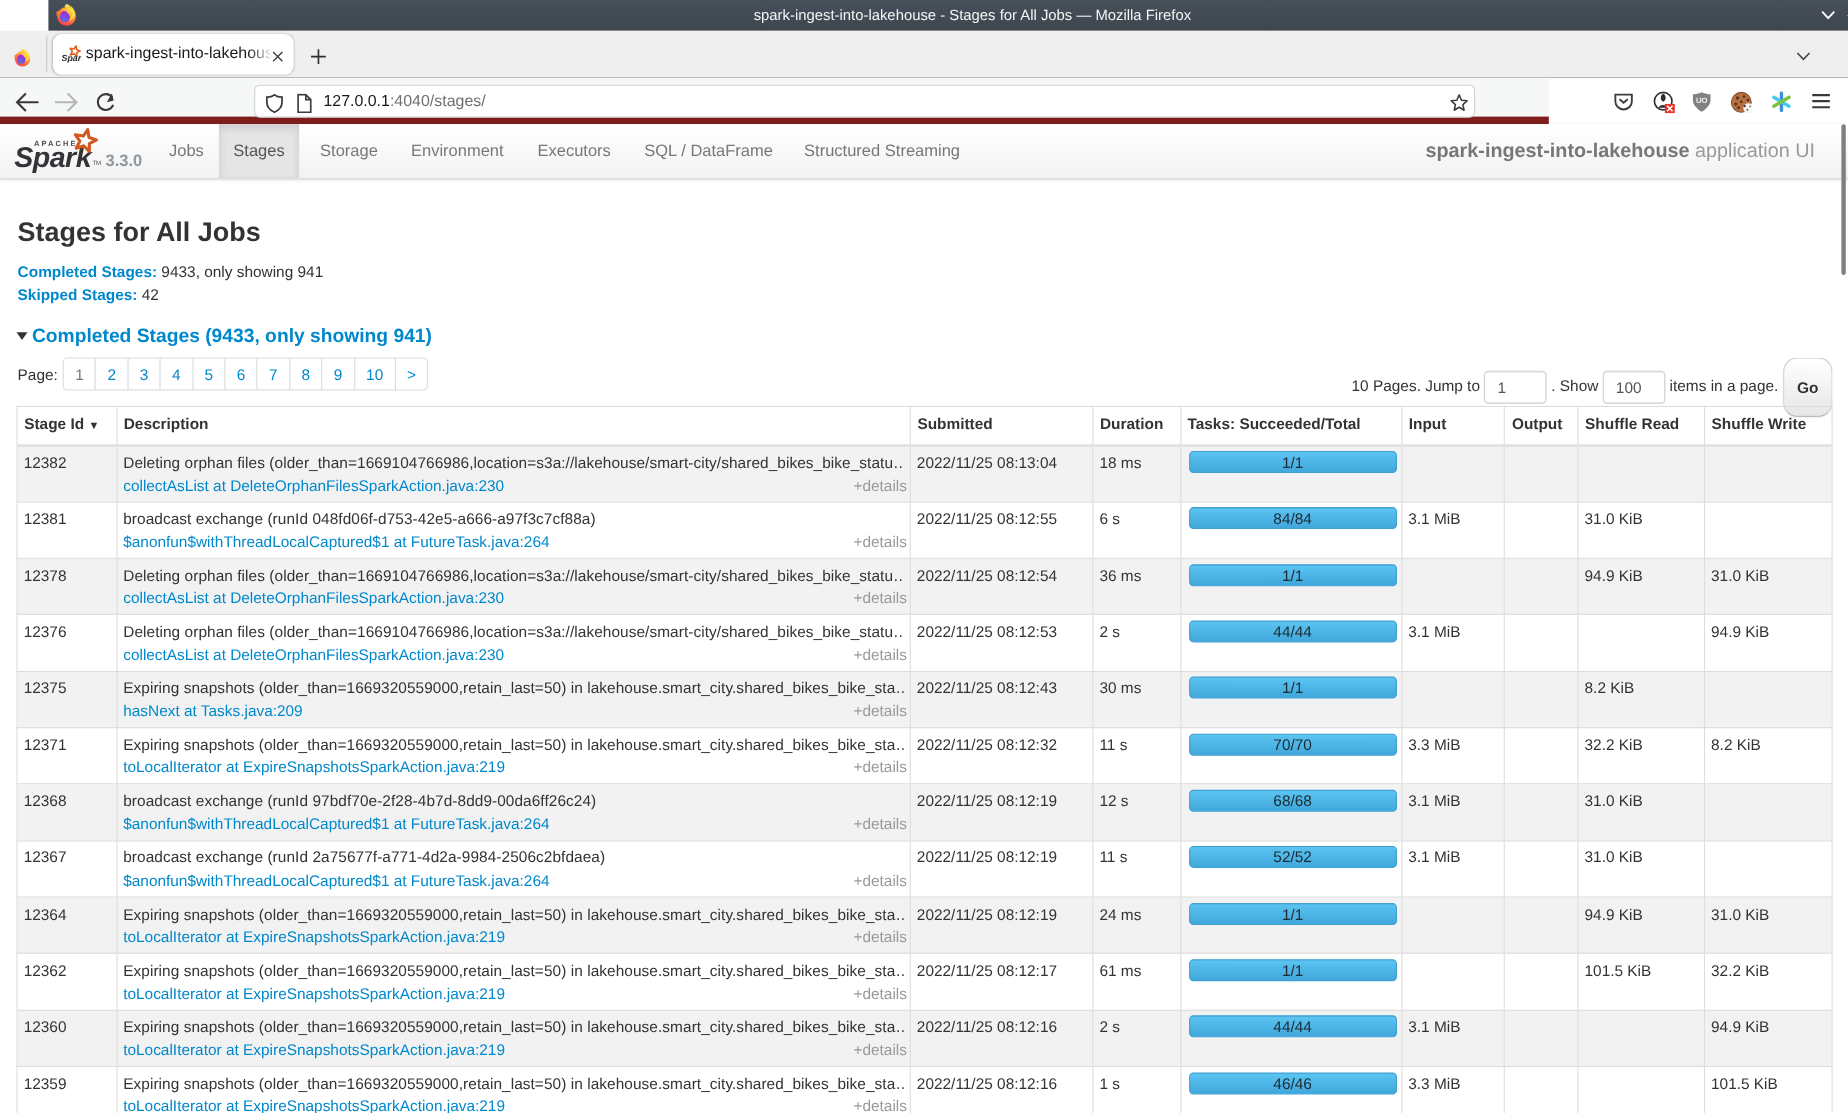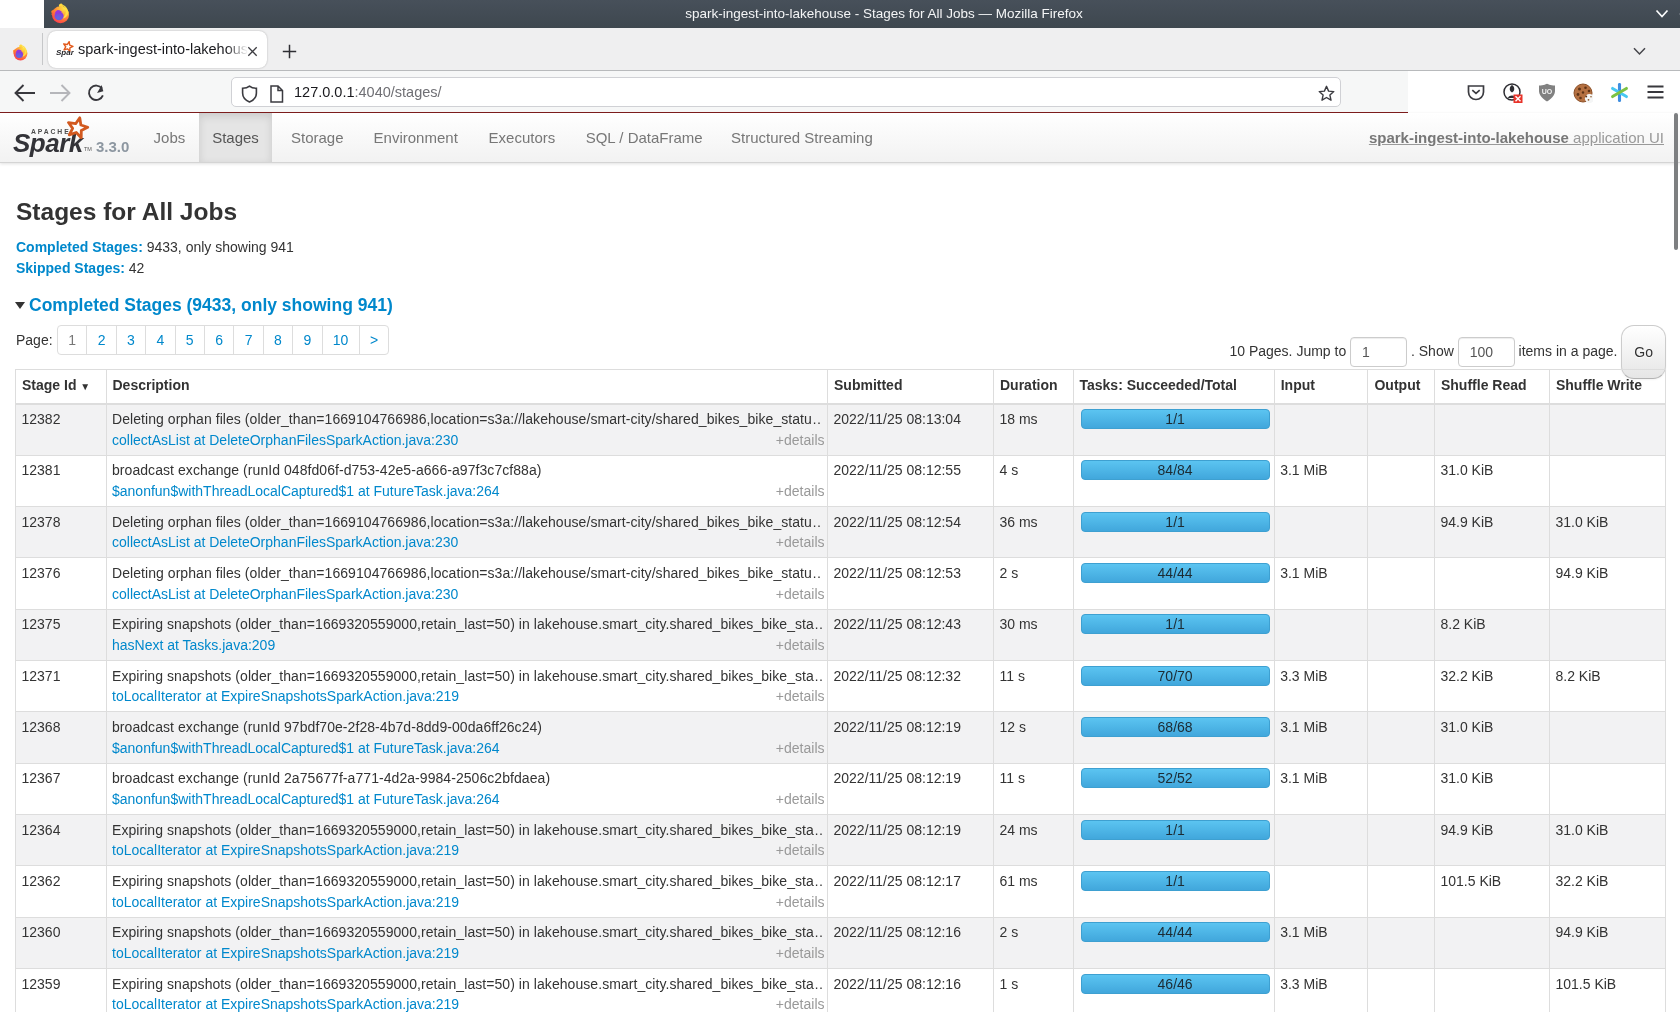--- a/index.html
+++ b/index.html
@@ -13,33 +13,33 @@
 #tabbar { position:absolute; top:28px; left:0; width:1680px; height:43px; background:#efeff0;
   border-bottom:1px solid #b8babc; }
 #tabbar .sep { position:absolute; left:42px; top:5px; height:32px; width:1px; background:#c6c7c9; }
 #tab { position:absolute; left:48px; top:3px; width:219px; height:37px; background:#fff;
   border-radius:8px; box-shadow:0 0 2px rgba(0,0,0,.28); }
 #tab .tabtitle { position:absolute; left:30px; top:0; width:206px; height:37px; line-height:37px;
   font-size:14.5px; color:#1b1b1f; white-space:nowrap; overflow:hidden;
   -webkit-mask-image:linear-gradient(90deg,#000 148px,transparent 170px); }
 
 #toolbar { position:absolute; top:71px; left:0; width:1408px; height:42px; background:#f6f7f7;
-  border-bottom:1px solid #7f1d1d; }
+  border-bottom:7px solid #7f1d1d; }
 #urlbar { position:absolute; left:231px; top:6px; width:1110px; height:30px; background:#fff;
   border:1px solid #d0d1d5; border-radius:5px; }
 #urltext { position:absolute; left:62px; top:0; height:28px; line-height:28px; font-size:14.5px; color:#19191d; }
 #urltext .g { color:#6f6f74; }
 
 #page { position:absolute; top:113px; left:0; width:1680px; height:899px; background:#fff; }
 #navbar { position:absolute; top:0; left:0; width:1680px; height:50px;
   background:linear-gradient(#ffffff,#f2f2f2); border-bottom:1px solid #d4d4d4;
   box-shadow:0 1px 3px rgba(0,0,0,.12); }
 .navitem { position:absolute; top:0; height:49px; line-height:49px; font-size:15px; color:#777; }
 .navitem.active { background:#e5e5e5; color:#555; box-shadow:inset 0 3px 8px rgba(0,0,0,.125); }
-#appname { position:absolute; right:16px; top:0; height:49px; line-height:49px; font-size:15px; color:#999;text-decoration:underline; }
+#appname { position:absolute; right:30px; top:0; height:49px; line-height:49px; font-size:18px; color:#999; }
 #appname b { color:#777; }
 h3.pagetitle { position:absolute; left:16px; top:84px; font-size:24.5px; line-height:30px; color:#333; font-weight:bold; }
 #status { position:absolute; left:16px; top:124px; font-size:14px; line-height:21px; color:#333; }
 #status a { color:#0088cc; font-weight:bold; text-decoration:none; }
 #collhead { position:absolute; left:15px; top:181px; font-size:17.5px; font-weight:bold; color:#0088cc; line-height:22px; }
 #collhead .arr { display:inline-block; width:0; height:0; border-left:5.5px solid transparent;
   border-right:5.5px solid transparent; border-top:7px solid #333; margin-right:4px; vertical-align:2px; }
 
 #pgrow { position:absolute; left:0; top:212px; width:1680px; height:32px; font-size:14px; color:#333; }
 #pglabel { position:absolute; left:16px; top:0; line-height:30px; }
@@ -48,21 +48,21 @@
 ul.pagination li a { display:block; padding:4px 10.3px; line-height:20px; border:1px solid #ddd;
   margin-left:-1px; color:#0088cc; text-decoration:none; background:#fff; }
 ul.pagination li:first-child a { border-radius:4px 0 0 4px; margin-left:0; color:#777; }
 ul.pagination li:last-child a { border-radius:0 4px 4px 0; }
 #pgright { position:absolute; right:14px; top:0; line-height:30px; white-space:nowrap; }
 #pgright input { width:57px; height:30px; border:1px solid #ccc; border-radius:4px; padding:4px 11px;
   font-size:14px; font-family:"Liberation Sans",sans-serif; color:#555; vertical-align:middle;
   box-shadow:inset 0 1px 1px rgba(0,0,0,.075); }
 #gobtn { display:inline-block; vertical-align:middle; padding:16px 12px; line-height:20px; font-size:14px; color:#333;
   background:linear-gradient(#ffffff,#e6e6e6); border:1px solid #ccc; border-bottom-color:#b3b3b3;
-  border-radius:13px; text-shadow:0 1px 1px rgba(255,255,255,.75); box-shadow:inset 0 1px 0 rgba(255,255,255,.2), 0 1px 2px rgba(0,0,0,.05); }
+  border-radius:13px; text-shadow:0 1px 1px rgba(255,255,255,.75); box-shadow:inset 0 1px 0 rgba(255,255,255,.2), 0 1px 2px rgba(0,0,0,.05);font-weight:bold; }
 
 #stagetable { position:absolute; left:15px; top:256px; width:1649px; border-collapse:collapse;
   table-layout:fixed; font-size:14px; color:#333; }
 #stagetable th, #stagetable td { border:1px solid #ddd; vertical-align:top; text-align:left;
   padding:4.55px 5.5px; line-height:20.6px; }
 #stagetable th { border-bottom:2px solid #ddd; font-weight:bold; padding:5px 6px 5.5px; line-height:20px; }
 #stagetable tbody tr { height:51.34px; }
 #stagetable tbody tr.odd { background:#f2f2f3; }
 #stagetable a { color:#0088cc; text-decoration:none; }
 .desc1 { white-space:nowrap; overflow:hidden; letter-spacing:0.06px; }
@@ -310,21 +310,21 @@
 <td></td>
 <td></td>
 </tr>
 <tr>
 <td>12381</td>
 <td>
             <div class="desc1">broadcast exchange (runId 048fd06f-d753-42e5-a666-a97f3c7cf88a)</div>
             <div><a>$anonfun$withThreadLocalCaptured$1 at FutureTask.java:264</a><span class="dets">+details</span></div>
           </td>
 <td>2022/11/25 08:12:55</td>
-<td>4 s</td>
+<td>6 s</td>
 <td class="taskcell">
             <div class="pbar">84/84</div>
           </td>
 <td>3.1 MiB</td>
 <td></td>
 <td>31.0 KiB</td>
 <td></td>
 </tr>
 <tr class="odd">
 <td>12378</td>

